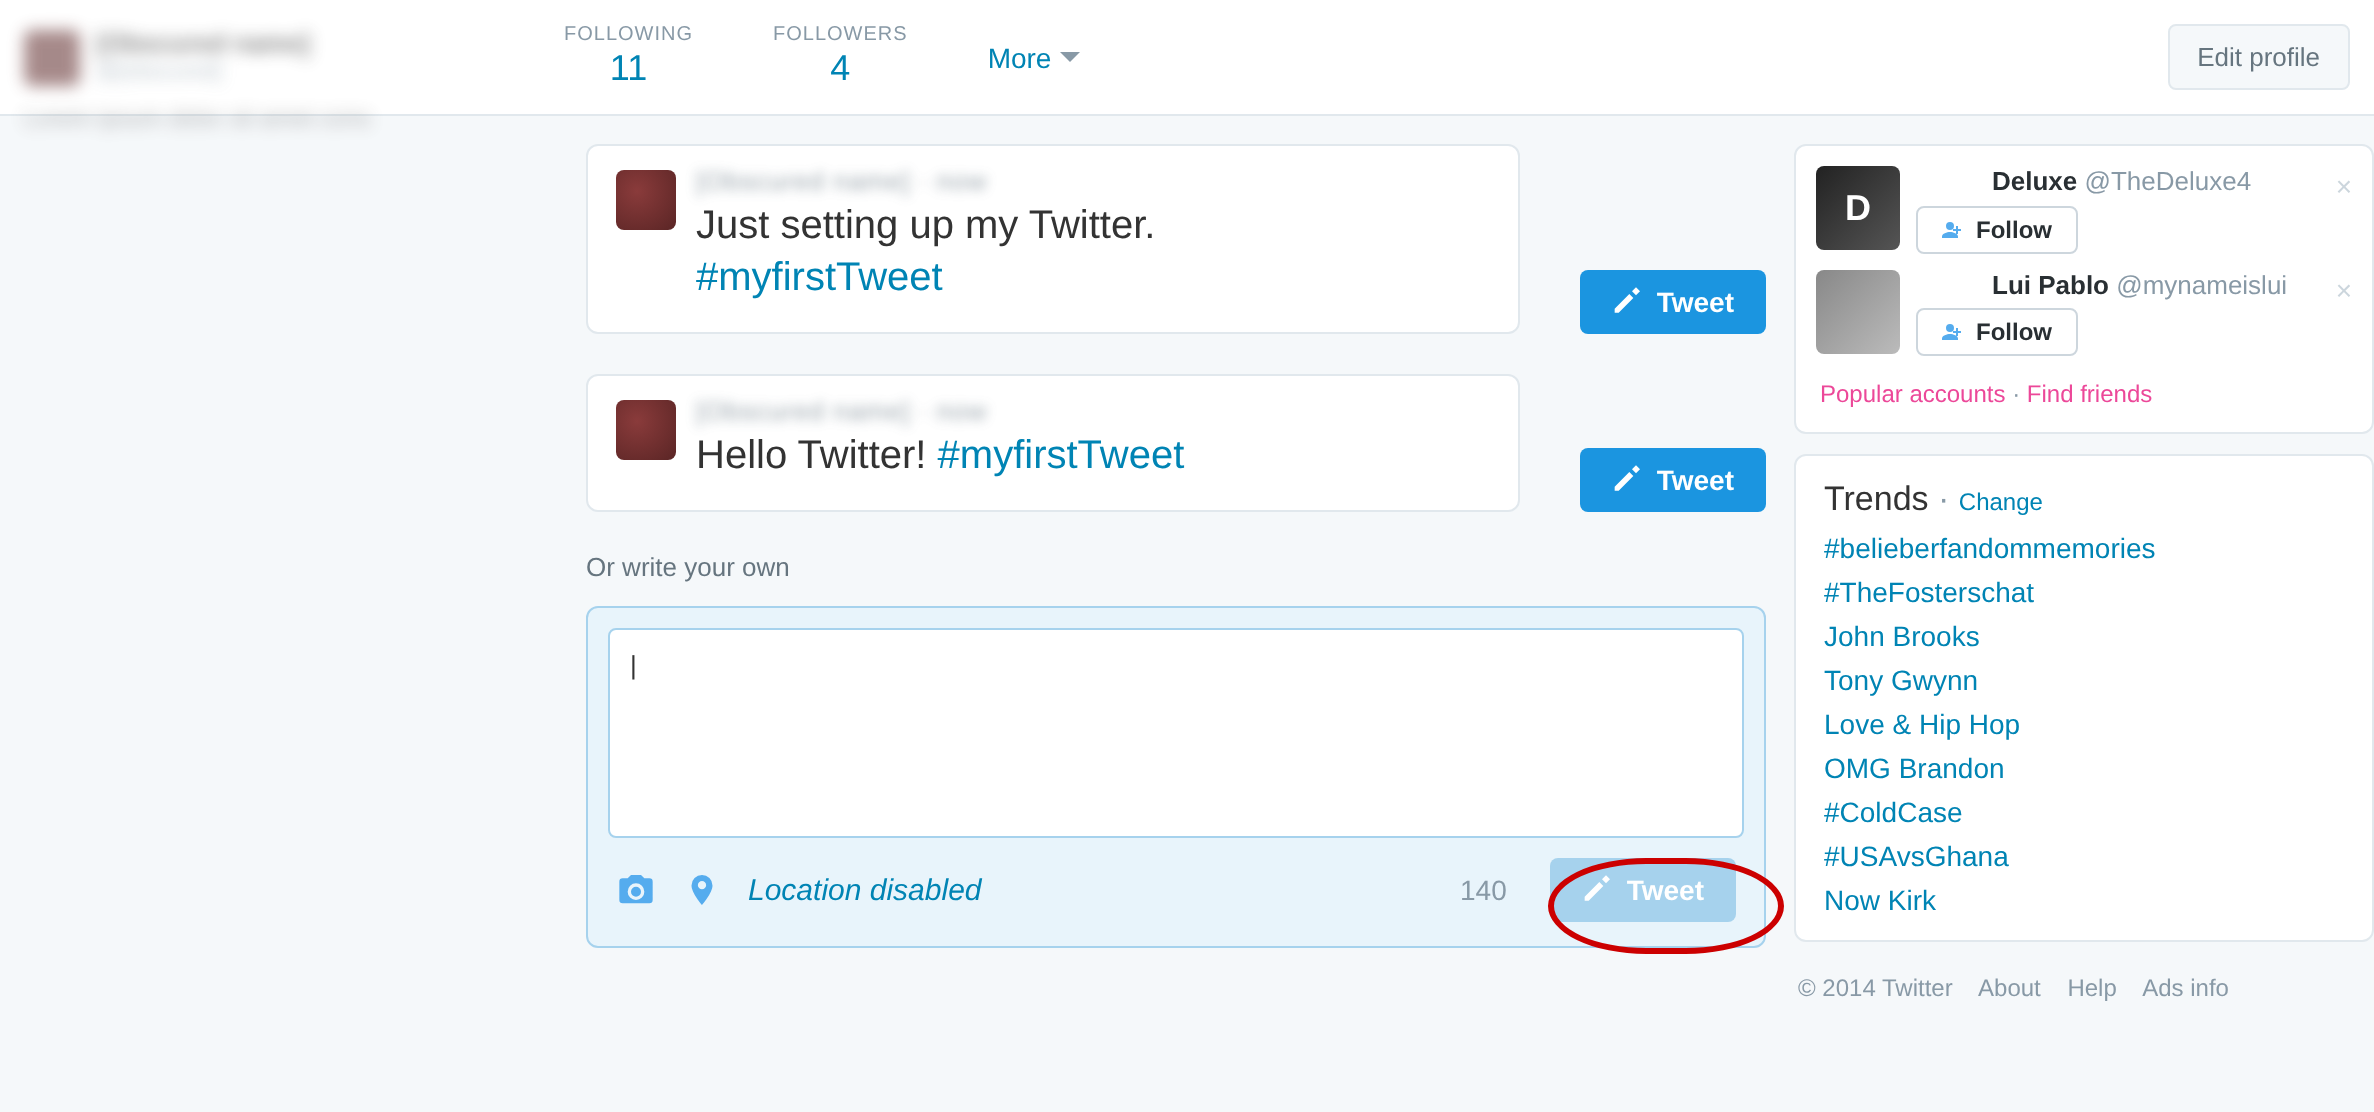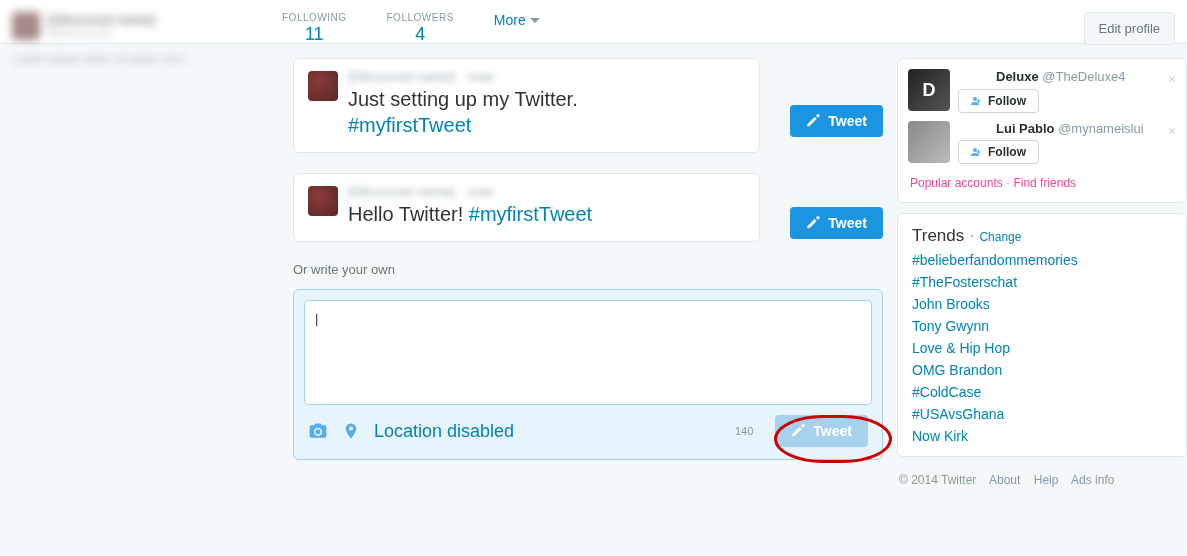--- a/index.html
+++ b/index.html
@@ -9,23 +9,23 @@
     color: #292f33;
     font-size: 14px;
     width: 1187px;
     height: 556px;
     overflow: hidden;
     position: relative;
   }
   .topbar {
     background: #fff;
     border-bottom: 1px solid #e1e8ed;
-    height: 44px;
-    display: flex;
-    align-items: flex-start;
+    height: 58px;
+    display: flex;
+    align-items: center;
     padding: 12px 12px;
   }
   .profile-block {
     display: flex;
     align-items: center;
     gap: 8px;
     width: 270px;
     filter: blur(4px);
     opacity: .6;
   }
@@ -81,21 +81,21 @@
 
   .card {
     background: #fff;
     border: 1px solid #e1e8ed;
     border-radius: 6px;
   }
   .tweet-row {
     display: flex;
     gap: 30px;
     margin-bottom: 20px;
-    align-items: center;
+    align-items: flex-end;
   }
   .tweet-card {
     flex: 1;
     padding: 10px 14px 14px;
     display: flex;
     gap: 10px;
   }
   .tweet-avatar {
     width: 30px; height: 30px; border-radius: 4px;
     background: radial-gradient(circle at 35% 35%, #8a3b3b, #5a2525);
@@ -158,23 +158,23 @@
     font-size: 13px;
     color: #333;
   }
   .compose-footer {
     display: flex;
     align-items: center;
     padding: 10px 4px 2px;
     gap: 14px;
   }
   .ico-btn { color: #0084b4; cursor: pointer; display: inline-flex; }
-  .loc-text { color: #0084b4; font-size: 18px; }
+  .loc-text { color: #0084b4; font-size: 15px; font-style: italic; }
   .spacer { flex: 1; }
-  .char-count { color: #8899a6; font-size: 11px; margin-right: 8px; }
+  .char-count { color: #8899a6; font-size: 14px; margin-right: 8px; }
   .red-ring {
     position: absolute;
     border: 3px solid #c00;
     border-radius: 50% / 60%;
     width: 118px; height: 48px;
     pointer-events: none;
   }
 
   
   .who-box { padding: 8px 0 4px; }

